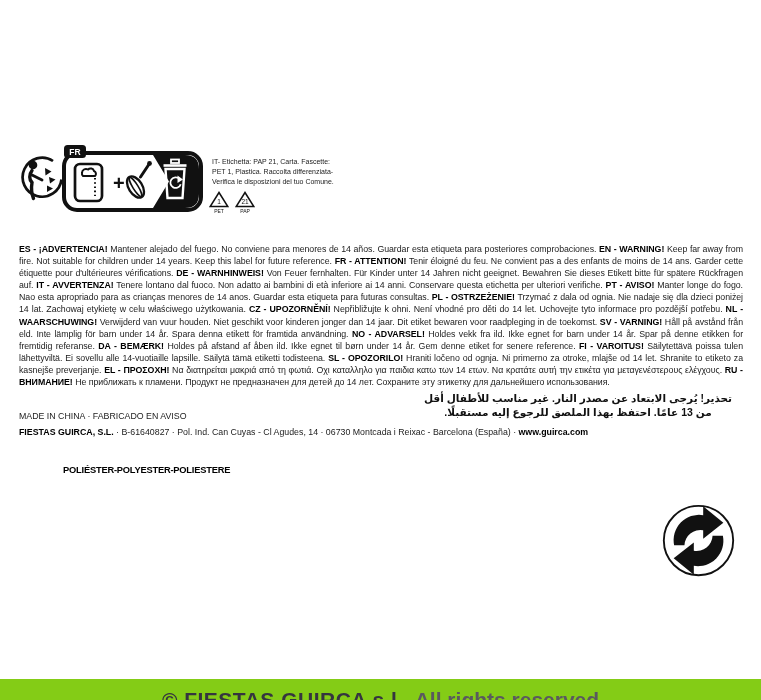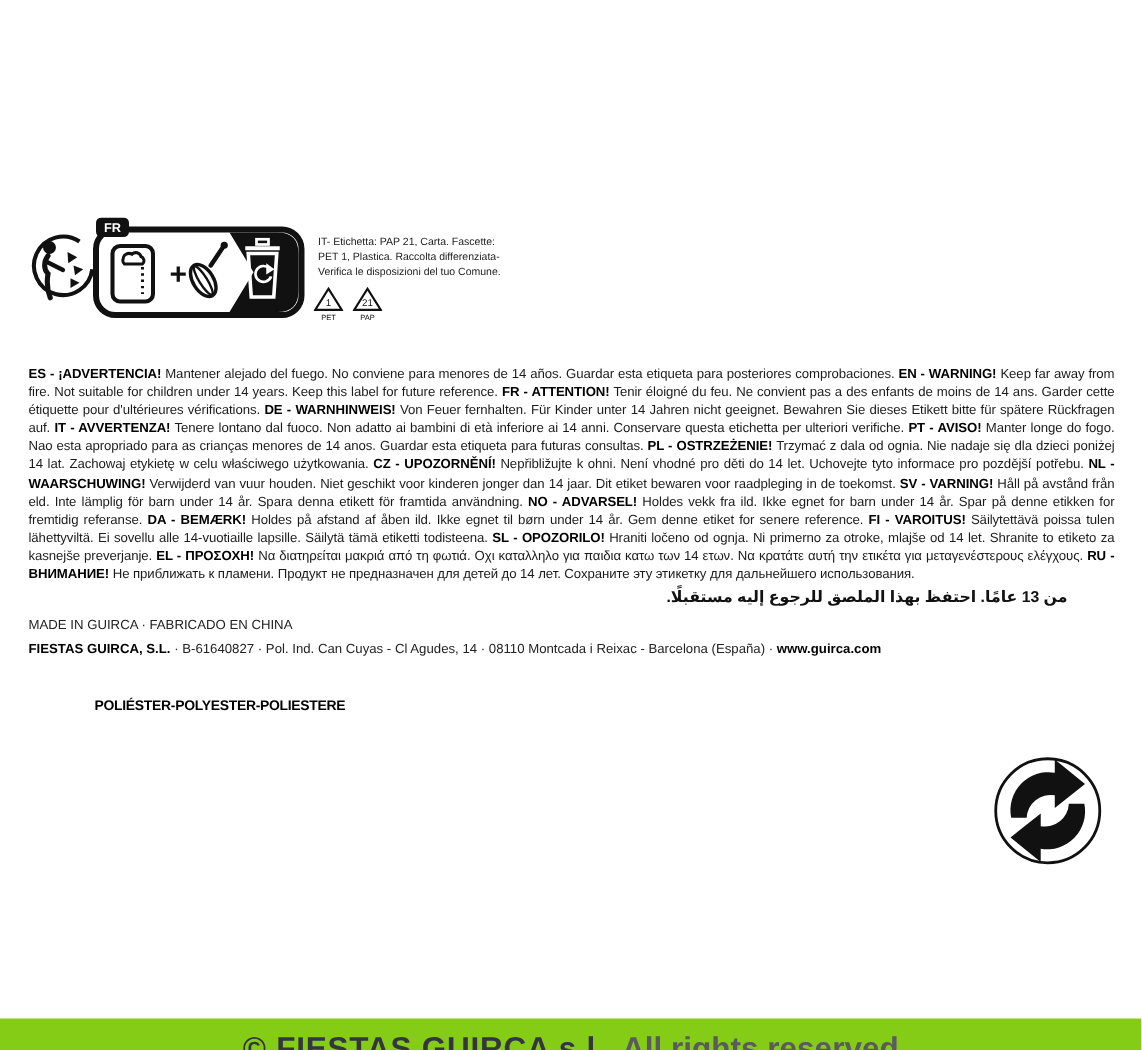--- a/index.html
+++ b/index.html
@@ -91,27 +91,28 @@
   <svg width="20" height="23" viewBox="0 0 20 23">
     <path d="M10,1.5 L18.8,15.5 L1.2,15.5 Z" fill="none" stroke="#111" stroke-width="1.5"></path>
     <text x="10" y="13" font-size="6.5" fill="#111" text-anchor="middle">21</text>
     <text x="10" y="22" font-size="5" fill="#111" text-anchor="middle">PAP</text>
   </svg>
 </div>
 
 <p class="abs warnings"><b>ES - ¡ADVERTENCIA!</b> Mantener alejado del fuego. No conviene para menores de 14 años. Guardar esta etiqueta para posteriores comprobaciones. <b>EN - WARNING!</b> Keep far away from fire. Not suitable for children under 14 years. Keep this label for future reference. <b>FR - ATTENTION!</b> Tenir éloigné du feu. Ne convient pas a des enfants de moins de 14 ans. Garder cette étiquette pour d'ultérieures vérifications. <b>DE - WARNHINWEIS!</b> Von Feuer fernhalten. Für Kinder unter 14 Jahren nicht geeignet. Bewahren Sie dieses Etikett bitte für spätere Rückfragen auf. <b>IT - AVVERTENZA!</b> Tenere lontano dal fuoco. Non adatto ai bambini di età inferiore ai 14 anni. Conservare questa etichetta per ulteriori verifiche. <b>PT - AVISO!</b> Manter longe do fogo. Nao esta apropriado para as crianças menores de 14 anos. Guardar esta etiqueta para futuras consultas. <b>PL - OSTRZEŻENIE!</b> Trzymać z dala od ognia. Nie nadaje się dla dzieci poniżej 14 lat. Zachowaj etykietę w celu właściwego użytkowania. <b>CZ - UPOZORNĚNÍ!</b> Nepřibližujte k ohni. Není vhodné pro děti do 14 let. Uchovejte tyto informace pro pozdější potřebu. <b>NL - WAARSCHUWING!</b> Verwijderd van vuur houden. Niet geschikt voor kinderen jonger dan 14 jaar. Dit etiket bewaren voor raadpleging in de toekomst. <b>SV - VARNING!</b> Håll på avstånd från eld. Inte lämplig för barn under 14 år. Spara denna etikett för framtida användning. <b>NO - ADVARSEL!</b> Holdes vekk fra ild. Ikke egnet for barn under 14 år. Spar på denne etikken for fremtidig referanse. <b>DA - BEMÆRK!</b> Holdes på afstand af åben ild. Ikke egnet til børn under 14 år. Gem denne etiket for senere reference. <b>FI - VAROITUS!</b> Säilytettävä poissa tulen lähettyviltä. Ei sovellu alle 14-vuotiaille lapsille. Säilytä tämä etiketti todisteena. <b>SL - OPOZORILO!</b> Hraniti ločeno od ognja. Ni primerno za otroke, mlajše od 14 let. Shranite to etiketo za kasnejše preverjanje. <b>EL - ΠΡΟΣΟΧΗ!</b> Να διατηρείται μακριά από τη φωτιά. Οχι καταλληλο για παιδια κατω των 14 ετων. Να κρατάτε αυτή την ετικέτα για μεταγενέστερους ελέγχους. <b>RU - ВНИМАНИЕ!</b> Не приближать к пламени. Продукт не предназначен для детей до 14 лет. Сохраните эту этикетку для дальнейшего использования.</p>
 
 <div class="abs arabic" dir="rtl">
+  <span>تحذير! يُرجى الابتعاد عن مصدر النار. غير مناسب للأطفال أقل</span>
   <span>من 13 عامًا. احتفظ بهذا الملصق للرجوع إليه مستقبلًا.</span>
 </div>
 
-<div class="abs made-in">MADE IN GUIRCA · FABRICADO EN CHINA</div>
+<div class="abs made-in">MADE IN CHINA · FABRICADO EN AVISO</div>
 
 <div class="abs company">
-  <b>FIESTAS GUIRCA, S.L.</b><span> · B-61640827 · Pol. Ind. Can Cuyas - Cl Agudes, 14 · 08110 Montcada i Reixac - Barcelona (España) · </span><b>www.guirca.com</b>
+  <b>FIESTAS GUIRCA, S.L.</b><span> · B-61640827 · Pol. Ind. Can Cuyas - Cl Agudes, 14 · 06730 Montcada i Reixac - Barcelona (España) · </span><b>www.guirca.com</b>
 </div>
 
 <div class="abs material">POLIÉSTER-POLYESTER-POLIESTERE</div>
 
 <svg class="abs greendot" viewBox="0 0 80 80">
   <circle cx="40" cy="40" r="37" fill="none" stroke="#111" stroke-width="2"></circle>
   <path d="M14,45 A27,27 0 0 1 45,13 L45,3.5 L66.5,21 L45,38 L45,29 A17,17 0 0 0 25,45 Z" fill="#111"></path>
   <path d="M66,35 A27,27 0 0 1 35,67 L35,76.5 L13.5,59 L35,42 L35,51 A17,17 0 0 0 55,35 Z" fill="#111"></path>
 </svg>
 

